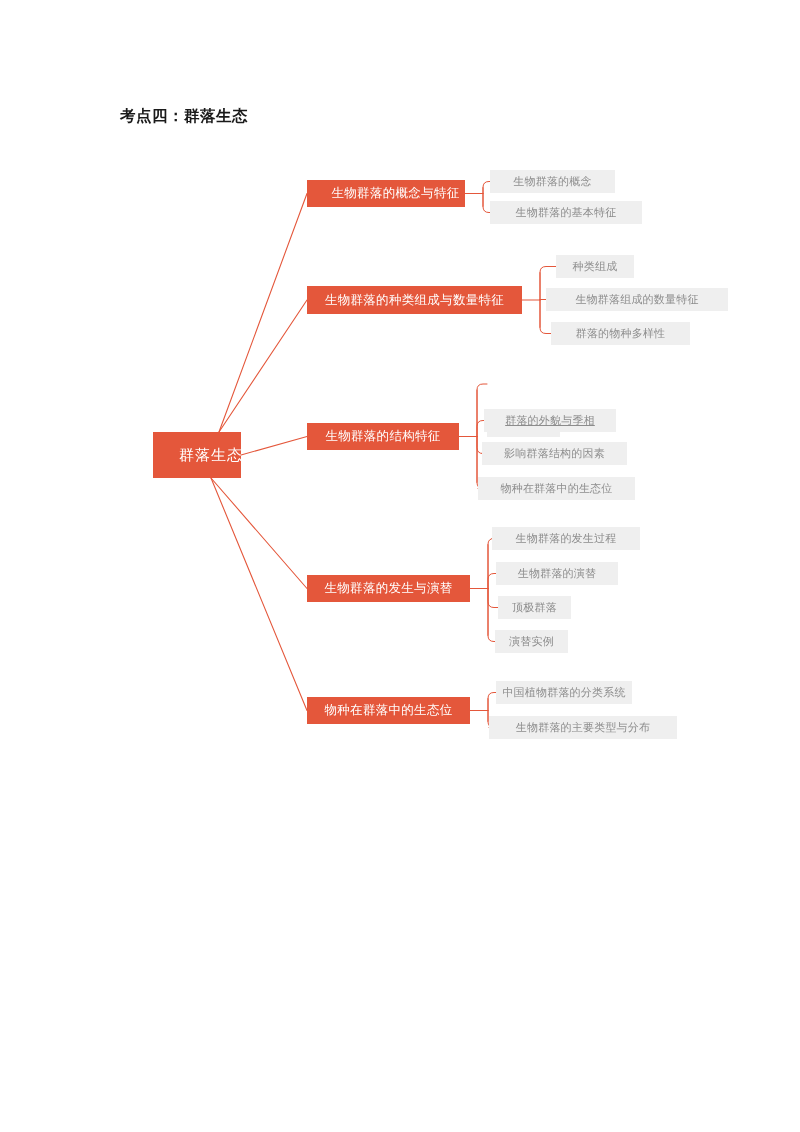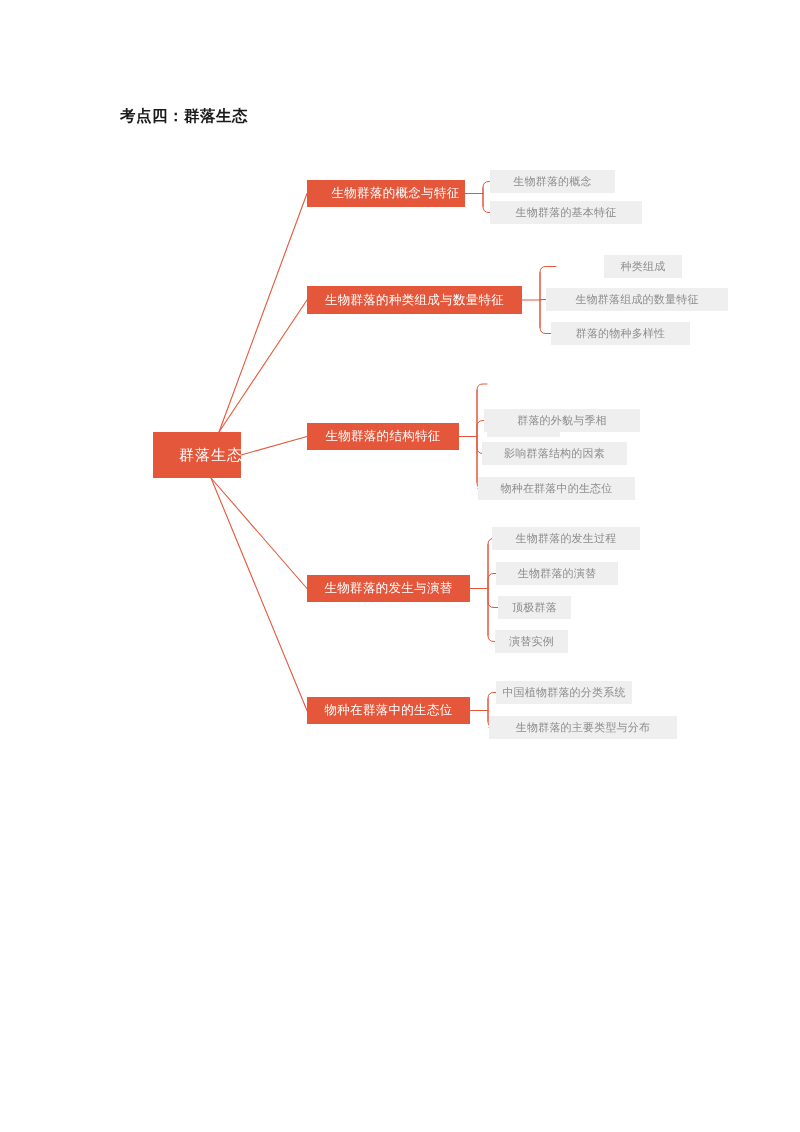--- a/index.html
+++ b/index.html
@@ -126,26 +126,26 @@
         <path d="M 470 710.5 L 488 710.5" fill="none" stroke="#E4573B" stroke-width="1.1" stroke-linecap="round" stroke-linejoin="round"></path>
         <path d="M 488 710.5 L 488 698.5 Q 488 692.5 494 692.5 L 496 692.5" fill="none" stroke="#E4573B" stroke-width="1" stroke-linecap="round" stroke-linejoin="round"></path>
         <path d="M 488 710.5 L 488 721.5 Q 488 727.5 494 727.5 L 489 727.5" fill="none" stroke="#E4573B" stroke-width="1" stroke-linecap="round" stroke-linejoin="round"></path>
         <path d="M 488 698.5 L 488 721.5" fill="none" stroke="#E4573B" stroke-width="1" stroke-linecap="round" stroke-linejoin="round"></path>
       </svg>
   <div class="node node-root" style="left: 153px; top: 432px; width: 88px; height: 46px;">群落生态</div>
       <div class="node node-branch" style="left: 307px; top: 180px; width: 158px; height: 27px; padding-left: 28px;">生物群落的概念与特征</div>
       <div class="node node-leaf" style="left: 490px; top: 170px; width: 125px; height: 23px;">生物群落的概念</div>
       <div class="node node-leaf" style="left: 490px; top: 201px; width: 152px; height: 23px;">生物群落的基本特征</div>
       <div class="node node-branch" style="left: 307px; top: 286px; width: 215px; height: 28px;">生物群落的种类组成与数量特征</div>
-      <div class="node node-leaf" style="left: 556px; top: 255px; width: 78px; height: 23px; margin-left: 48px;">种类组成</div>
+      <div class="node node-leaf" style="left: 556px; top: 255px; width: 78px; height: 23px;">种类组成</div>
       <div class="node node-leaf" style="left: 546px; top: 288px; width: 182px; height: 23px;">生物群落组成的数量特征</div>
       <div class="node node-leaf" style="left: 551px; top: 322px; width: 139px; height: 23px;">群落的物种多样性</div>
       <div class="node node-branch" style="left: 307px; top: 423px; width: 152px; height: 27px;">生物群落的结构特征</div>
       <div class="node node-leaf" style="left: 487px; top: 373px; width: 73px; height: 22px; margin-top: 42px;">空间结构</div>
-      <div class="node node-leaf" style="left: 484px; top: 409px; width: 156px; height: 23px;">群落的外貌与季相</div>
+      <div class="node node-leaf" style="left: 484px; top: 409px; width: 132px; height: 23px; text-decoration: underline;">群落的外貌与季相</div>
       <div class="node node-leaf" style="left: 482px; top: 442px; width: 145px; height: 23px;">影响群落结构的因素</div>
       <div class="node node-leaf" style="left: 478px; top: 477px; width: 157px; height: 23px;">物种在群落中的生态位</div>
       <div class="node node-branch" style="left: 307px; top: 575px; width: 163px; height: 27px;">生物群落的发生与演替</div>
       <div class="node node-leaf" style="left: 492px; top: 527px; width: 148px; height: 23px;">生物群落的发生过程</div>
       <div class="node node-leaf" style="left: 496px; top: 562px; width: 122px; height: 23px;">生物群落的演替</div>
       <div class="node node-leaf" style="left: 498px; top: 596px; width: 73px; height: 23px;">顶极群落</div>
       <div class="node node-leaf" style="left: 495px; top: 630px; width: 73px; height: 23px;">演替实例</div>
       <div class="node node-branch" style="left: 307px; top: 697px; width: 163px; height: 27px;">物种在群落中的生态位</div>
       <div class="node node-leaf" style="left: 496px; top: 681px; width: 136px; height: 23px;">中国植物群落的分类系统</div>
       <div class="node node-leaf" style="left: 489px; top: 716px; width: 188px; height: 23px;">生物群落的主要类型与分布</div>

